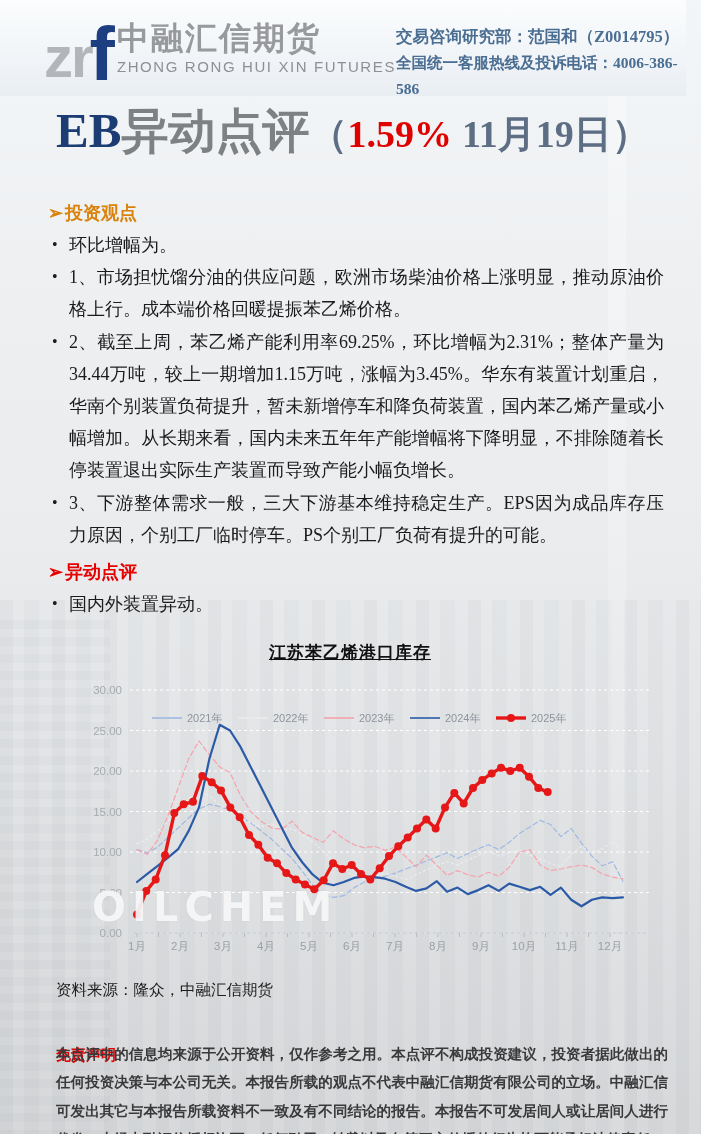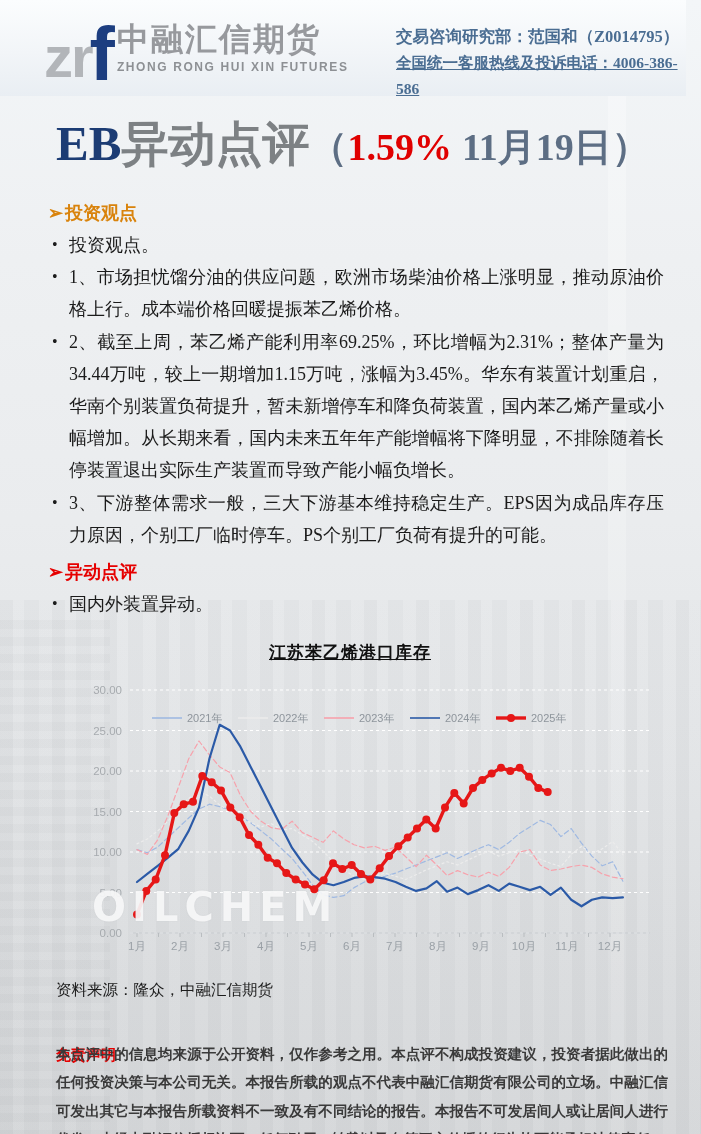--- a/index.html
+++ b/index.html
@@ -31,28 +31,28 @@
     position:absolute; left:0; top:0; width:686px; height:96px;
     background:linear-gradient(180deg,#fbfdfe 0%,#f2f5f8 55%,#e9eef3 100%);
     display:flex; align-items:center;
   }
   .logo-group { display:flex; align-items:center; margin-left:44px; }
   .logo-letters { display:flex; align-items:flex-end; line-height:1; }
   .logo-zr { font-size:58px; font-weight:bold; color:#b2b5b9; letter-spacing:-2px; }
   .logo-f  { font-size:76px; font-weight:bold; color:#1d3e80; margin-left:-2px; position:relative; top:6px; }
   .logo-text { margin-left:2px; }
   .company-cn { font-size:32px; font-weight:bold; color:#97999d; letter-spacing:2px; line-height:1.1; }
-  .company-en { font-size:12px; font-weight:bold; color:#8d9094; letter-spacing:1.6px; margin-top:2px; }
+  .company-en { font-size:15px; font-weight:normal; color:#8d9094; letter-spacing:1.6px; margin-top:2px; }
   .contact { position:absolute; left:396px; top:24px; color:#4a6d92;
     font-family:"Liberation Serif","DejaVu Serif",serif; font-weight:600; }
   .contact-line1 { font-size:16.5px; line-height:26px; }
-  .contact-line2 { font-size:15.5px; line-height:26px;text-decoration:underline; }
+  .contact-line2 { font-size:15.5px; line-height:26px; }
   
   .title { position:absolute; left:56px; top:100px; width:620px;
-    font-family:"Liberation Serif","DejaVu Serif",serif; white-space:nowrap;margin-top:13px; }
+    font-family:"Liberation Serif","DejaVu Serif",serif; white-space:nowrap; }
   .t-eb   { font-size:49px; font-weight:bold; color:#1c3c74; }
   .t-main { font-size:47px; font-weight:600; color:#7d8184; }
   .t-paren{ font-size:38px; font-weight:600; color:#5d6e84; }
   .t-pct  { font-size:38px; font-weight:600; color:#e00000; }
   .t-date { font-size:38px; font-weight:600; color:#5d6e84; margin-left:10px; }
   
   .content { position:absolute; left:48px; top:176px; width:616px;
     font-family:"Liberation Serif","DejaVu Serif",serif; }
   .section-heading { font-size:18px; font-weight:bold; line-height:26px; margin:8px 0 3px; }
   .section-heading .arrow { margin-right:2px; }
@@ -97,21 +97,21 @@
     <div class="contact">
       <div class="contact-line1">交易咨询研究部：范国和（Z0014795）</div>
       <div class="contact-line2">全国统一客服热线及投诉电话：4006-386-586</div>
     </div>
   </div>
 
   <h1 class="title"><span class="t-eb">EB</span><span class="t-main">异动点评</span><span class="t-paren">（</span><span class="t-pct">1.59%</span><span class="t-date">11月19日</span><span class="t-paren">）</span></h1>
 
   <div class="content" id="sections">
       <div class="section-heading" style="color: rgb(217, 131, 12); margin-top: 24px;"><span class="arrow">➢</span><span>投资观点</span></div>
-      <div class="bullet"><span class="dot">•</span><span>投资观点。</span></div>
+      <div class="bullet"><span class="dot">•</span><span>环比增幅为。</span></div>
       <div class="bullet"><span class="dot">•</span><span>1、市场担忧馏分油的供应问题，欧洲市场柴油价格上涨明显，推动原油价格上行。成本端价格回暖提振苯乙烯价格。</span></div>
       <div class="bullet"><span class="dot">•</span><span>2、截至上周，苯乙烯产能利用率69.25%，环比增幅为2.31%；整体产量为34.44万吨，较上一期增加1.15万吨，涨幅为3.45%。华东有装置计划重启，华南个别装置负荷提升，暂未新增停车和降负荷装置，国内苯乙烯产量或小幅增加。从长期来看，国内未来五年年产能增幅将下降明显，不排除随着长停装置退出实际生产装置而导致产能小幅负增长。</span></div>
       <div class="bullet"><span class="dot">•</span><span>3、下游整体需求一般，三大下游基本维持稳定生产。EPS因为成品库存压力原因，个别工厂临时停车。PS个别工厂负荷有提升的可能。</span></div>
       <div class="section-heading" style="color: rgb(230, 0, 0);"><span class="arrow">➢</span><span>异动点评</span></div>
       <div class="bullet"><span class="dot">•</span><span>国内外装置异动。</span></div>
     </div>
 
   <div class="chart-block">
     <div class="chart-title">江苏苯乙烯港口库存</div>
     <svg id="chart-svg" class="chart-svg" width="660" height="300">

